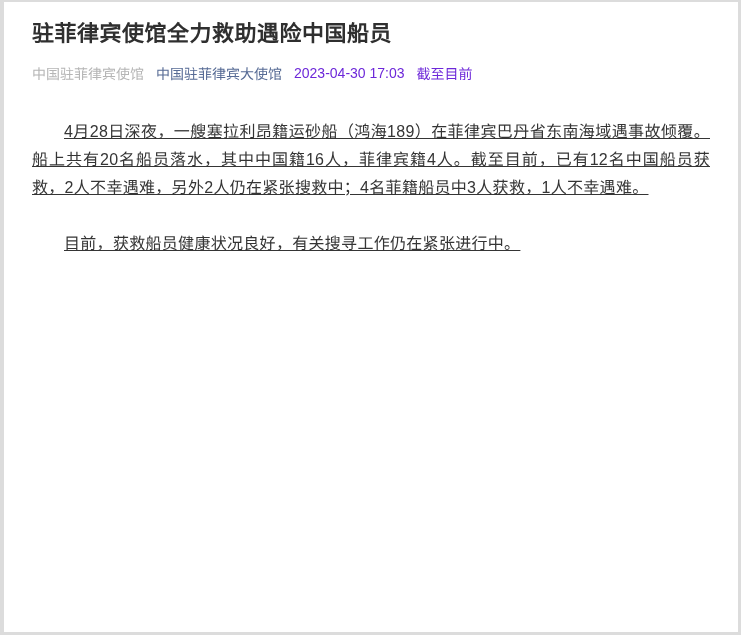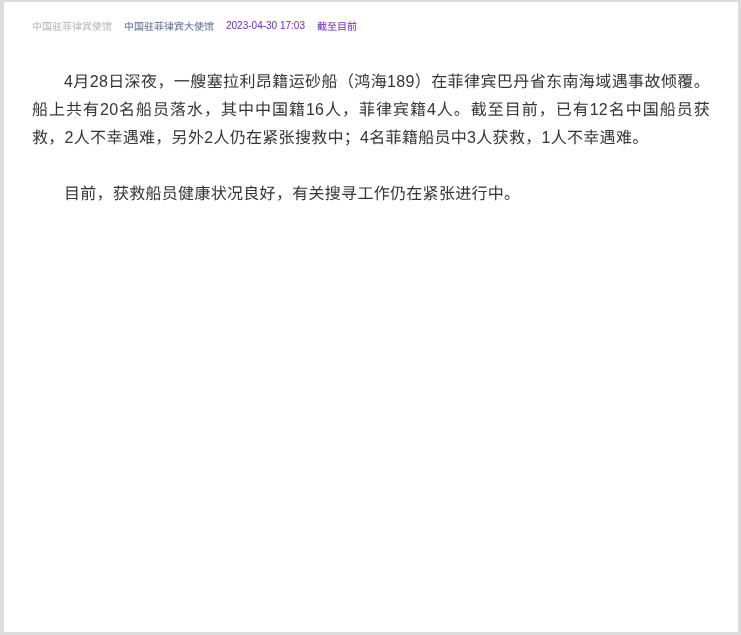--- a/index.html
+++ b/index.html
@@ -21,24 +21,25 @@
     overflow: hidden;
   }
   .article-title {
     font-size: 22px;
     font-weight: 700;
     color: #2f2f2f;
     line-height: 32px;
     letter-spacing: 0.5px;
   }
   .meta-row {
+    margin-top: 13px;
     display: flex;
     align-items: center;
     gap: 12px;
-    font-size: 10px;
+    font-size: 14px;
     white-space: nowrap;
   }
   .meta-account {
     color: #b5b5b5;
   }
   .meta-link {
     color: #576b95;
     font-weight: 400;
     cursor: pointer;
     text-decoration: none;
@@ -50,30 +51,32 @@
     margin-top: 35px;
   }
   .article-body p {
     font-size: 16px;
     line-height: 28px;
     color: #353535;
     text-indent: 2em;
     text-align: justify;
     margin-bottom: 28px;
     letter-spacing: 0.3px;
+    text-decoration: underline;
   }
   .article-body p:last-child {
     margin-bottom: 8px;
   }
 </style>
 </head>
 <body>
 
 <div class="article-card">
 
+  <h1 class="article-title">驻菲律宾使馆全力救助遇险中国船员</h1>
 
   <div class="meta-row">
     <span class="meta-account">中国驻菲律宾使馆</span>
     <a class="meta-link">中国驻菲律宾大使馆</a>
     <span class="meta-time">2023-04-30 17:03</span>
     <span class="meta-location">截至目前</span>
   </div>
 
   <div class="article-body">
     <p>4月28日深夜，一艘塞拉利昂籍运砂船（鸿海189）在菲律宾巴丹省东南海域遇事故倾覆。船上共有20名船员落水，其中中国籍16人，菲律宾籍4人。截至目前，已有12名中国船员获救，2人不幸遇难，另外2人仍在紧张搜救中；4名菲籍船员中3人获救，1人不幸遇难。</p>

